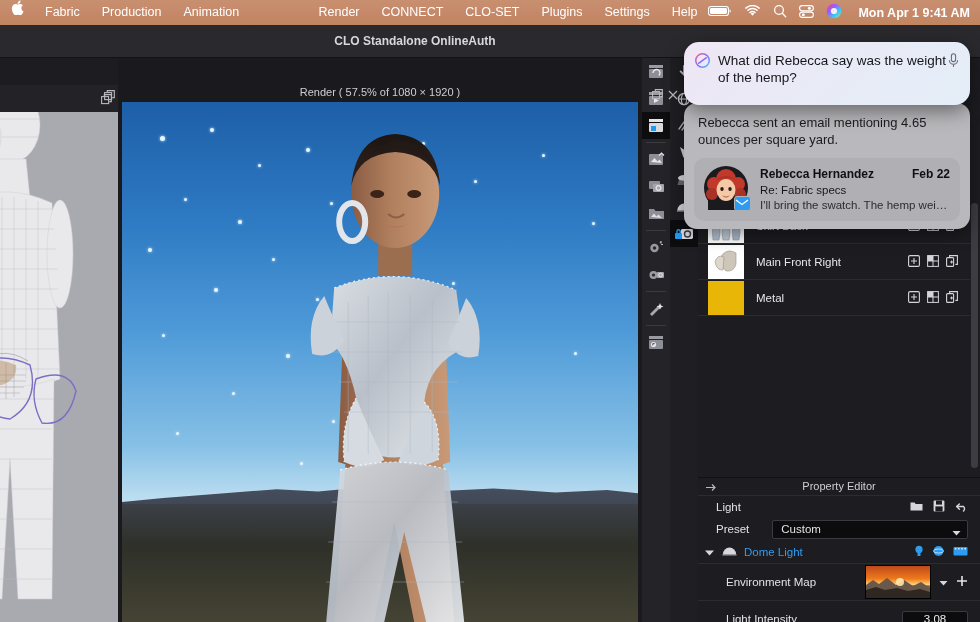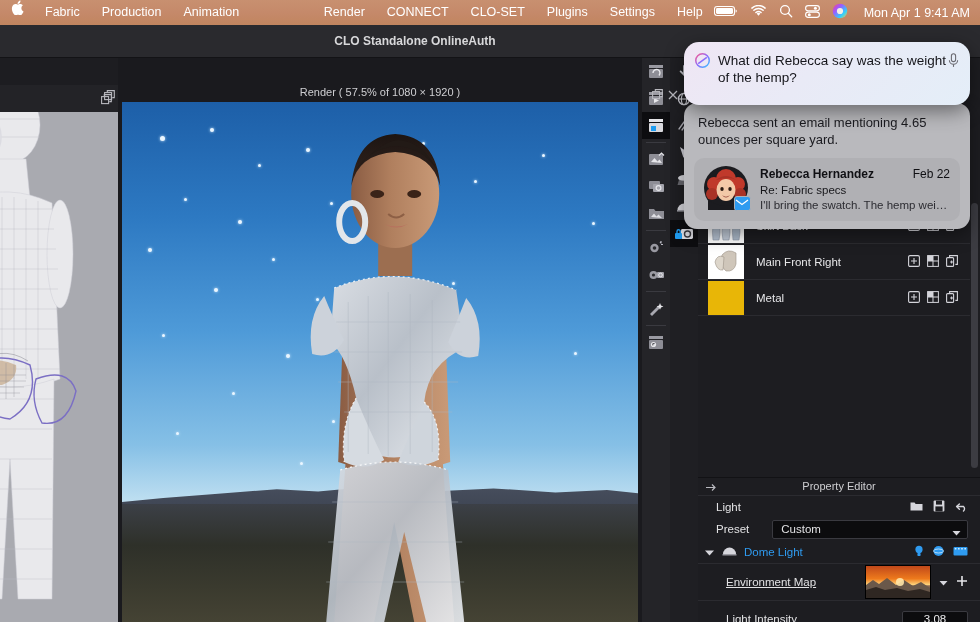--- a/index.html
+++ b/index.html
@@ -15,21 +15,21 @@
   
   .menubar {
     position: absolute; top: 0; left: 0; width: 980px; height: 25px;
     background: linear-gradient(180deg,#c89070 0%,#c5896a 50%,#c1855f 100%);
     display: flex; color: #fff; font-size: 12.5px;
     z-index: 60;
   }
   .menubar .apple { width: 34px; }
   .mb-item { padding: 0 11px; white-space: nowrap; line-height: 25px; }
   .mb-spacer { flex: 1 1 auto; }
-  .mb-status { display: flex; align-items: center; gap: 12px; padding-right: 10px; }
+  .mb-status { display: flex; align-items: center; gap: 12px; padding-right: 10px; font-weight: bold; }
   .mb-clock { font-size: 12.5px; white-space: nowrap; padding-left: 4px; }
   .icn { display: inline-block; vertical-align: middle; }
 
   
   .titlebar {
     position: absolute; top: 25px; left: 0; width: 980px; height: 33px;
     background: #2a2a2e; border-bottom: 1px solid #131316;
     color: #d8d8da; font-size: 12px; font-weight: bold;
     display: flex; align-items: center; justify-content: center;
   }
@@ -87,21 +87,21 @@
   .pe-light .acts { display: flex; gap: 10px; }
   .pe-preset { display: flex; align-items: center; height: 24px; padding: 0 12px 0 18px; gap: 23px; }
   .pe-preset .lbl { color: #e2e2e4; font-size: 11.5px; }
   .pe-select { position: relative; flex: 1 1 auto; height: 19px; background: #0c0c0e; border: 1px solid #3a3a40; border-radius: 2px;
       color: #e2e2e4; font-size: 11.5px; line-height: 17px; padding-left: 8px; }
   .pe-select .cv { position: absolute; right: 6px; top: 4px; }
   .pe-dome { display: flex; align-items: center; height: 23px; padding: 0 12px 0 6px; gap: 6px; border-bottom: 1px solid #2b2b30; }
   .pe-dome .nm { flex: 1 1 auto; color: #2f9bf0; font-size: 11.5px; }
   .pe-dome .acts { display: flex; gap: 8px; }
   .pe-row { position: relative; display: flex; align-items: center; min-height: 37px; padding: 0 12px 0 28px; border-bottom: 1px solid #2b2b30; }
-  .pe-row .lbl { flex: 1 1 auto; color: #e2e2e4; font-size: 11.5px; text-decoration: underline; }
+  .pe-row .lbl { flex: 1 1 auto; color: #e2e2e4; font-size: 11.5px; }
   .pe-val { width: 66px; height: 17px; background: #0c0c0e; border: 1px solid #3a3a40; border-radius: 2px;
       color: #ececee; font-size: 11.5px; text-align: center; line-height: 15px; }
   .envthumb { width: 66px; height: 34px; overflow: hidden; border: 1px solid #000; }
 
   
   .siri-q {
     position: absolute; right: 10px; top: 42px; width: 286px;
     background: linear-gradient(135deg,#efe6f4 0%,#e9eaf6 45%,#e4eef8 100%);
     border-radius: 15px; padding: 10px 12px 19px 34px;
     box-shadow: 0 6px 20px rgba(0,0,0,.45); z-index: 40;
@@ -116,21 +116,21 @@
     color: #1b1b20; font-size: 13px; line-height: 17px;
   }
   .mailcard {
     margin: 10px -4px -2px; background: #b0b0b4; border-radius: 10px;
     padding: 8px 10px; display: flex; align-items: flex-start; gap: 12px;
   }
   .mc-av { position: relative; width: 44px; height: 44px; flex: 0 0 44px; }
   .mc-body { flex: 1 1 auto; min-width: 0; }
   .mc-top { display: flex; align-items: baseline; }
   .mc-name { flex: 1 1 auto; font-size: 12px; font-weight: bold; color: #101014; }
-  .mc-date { font-size: 12px; font-weight: normal; color: #101014; }
+  .mc-date { font-size: 12px; font-weight: bold; color: #101014; }
   .mc-sub { font-size: 11.5px; color: #16161a; line-height: 15px; }
   .mc-prev { font-size: 11.5px; color: #2c2c32; line-height: 15px; white-space: nowrap; overflow: hidden; text-overflow: ellipsis; }
   .mc-badge { position: absolute; right: -3px; bottom: -1px; width: 17px; height: 15px; background: #2f9bf0;
       border-radius: 3px; border: 1.5px solid #b0b0b4; }
 </style>
 </head>
 <body>
 
 <div id="root">
 

